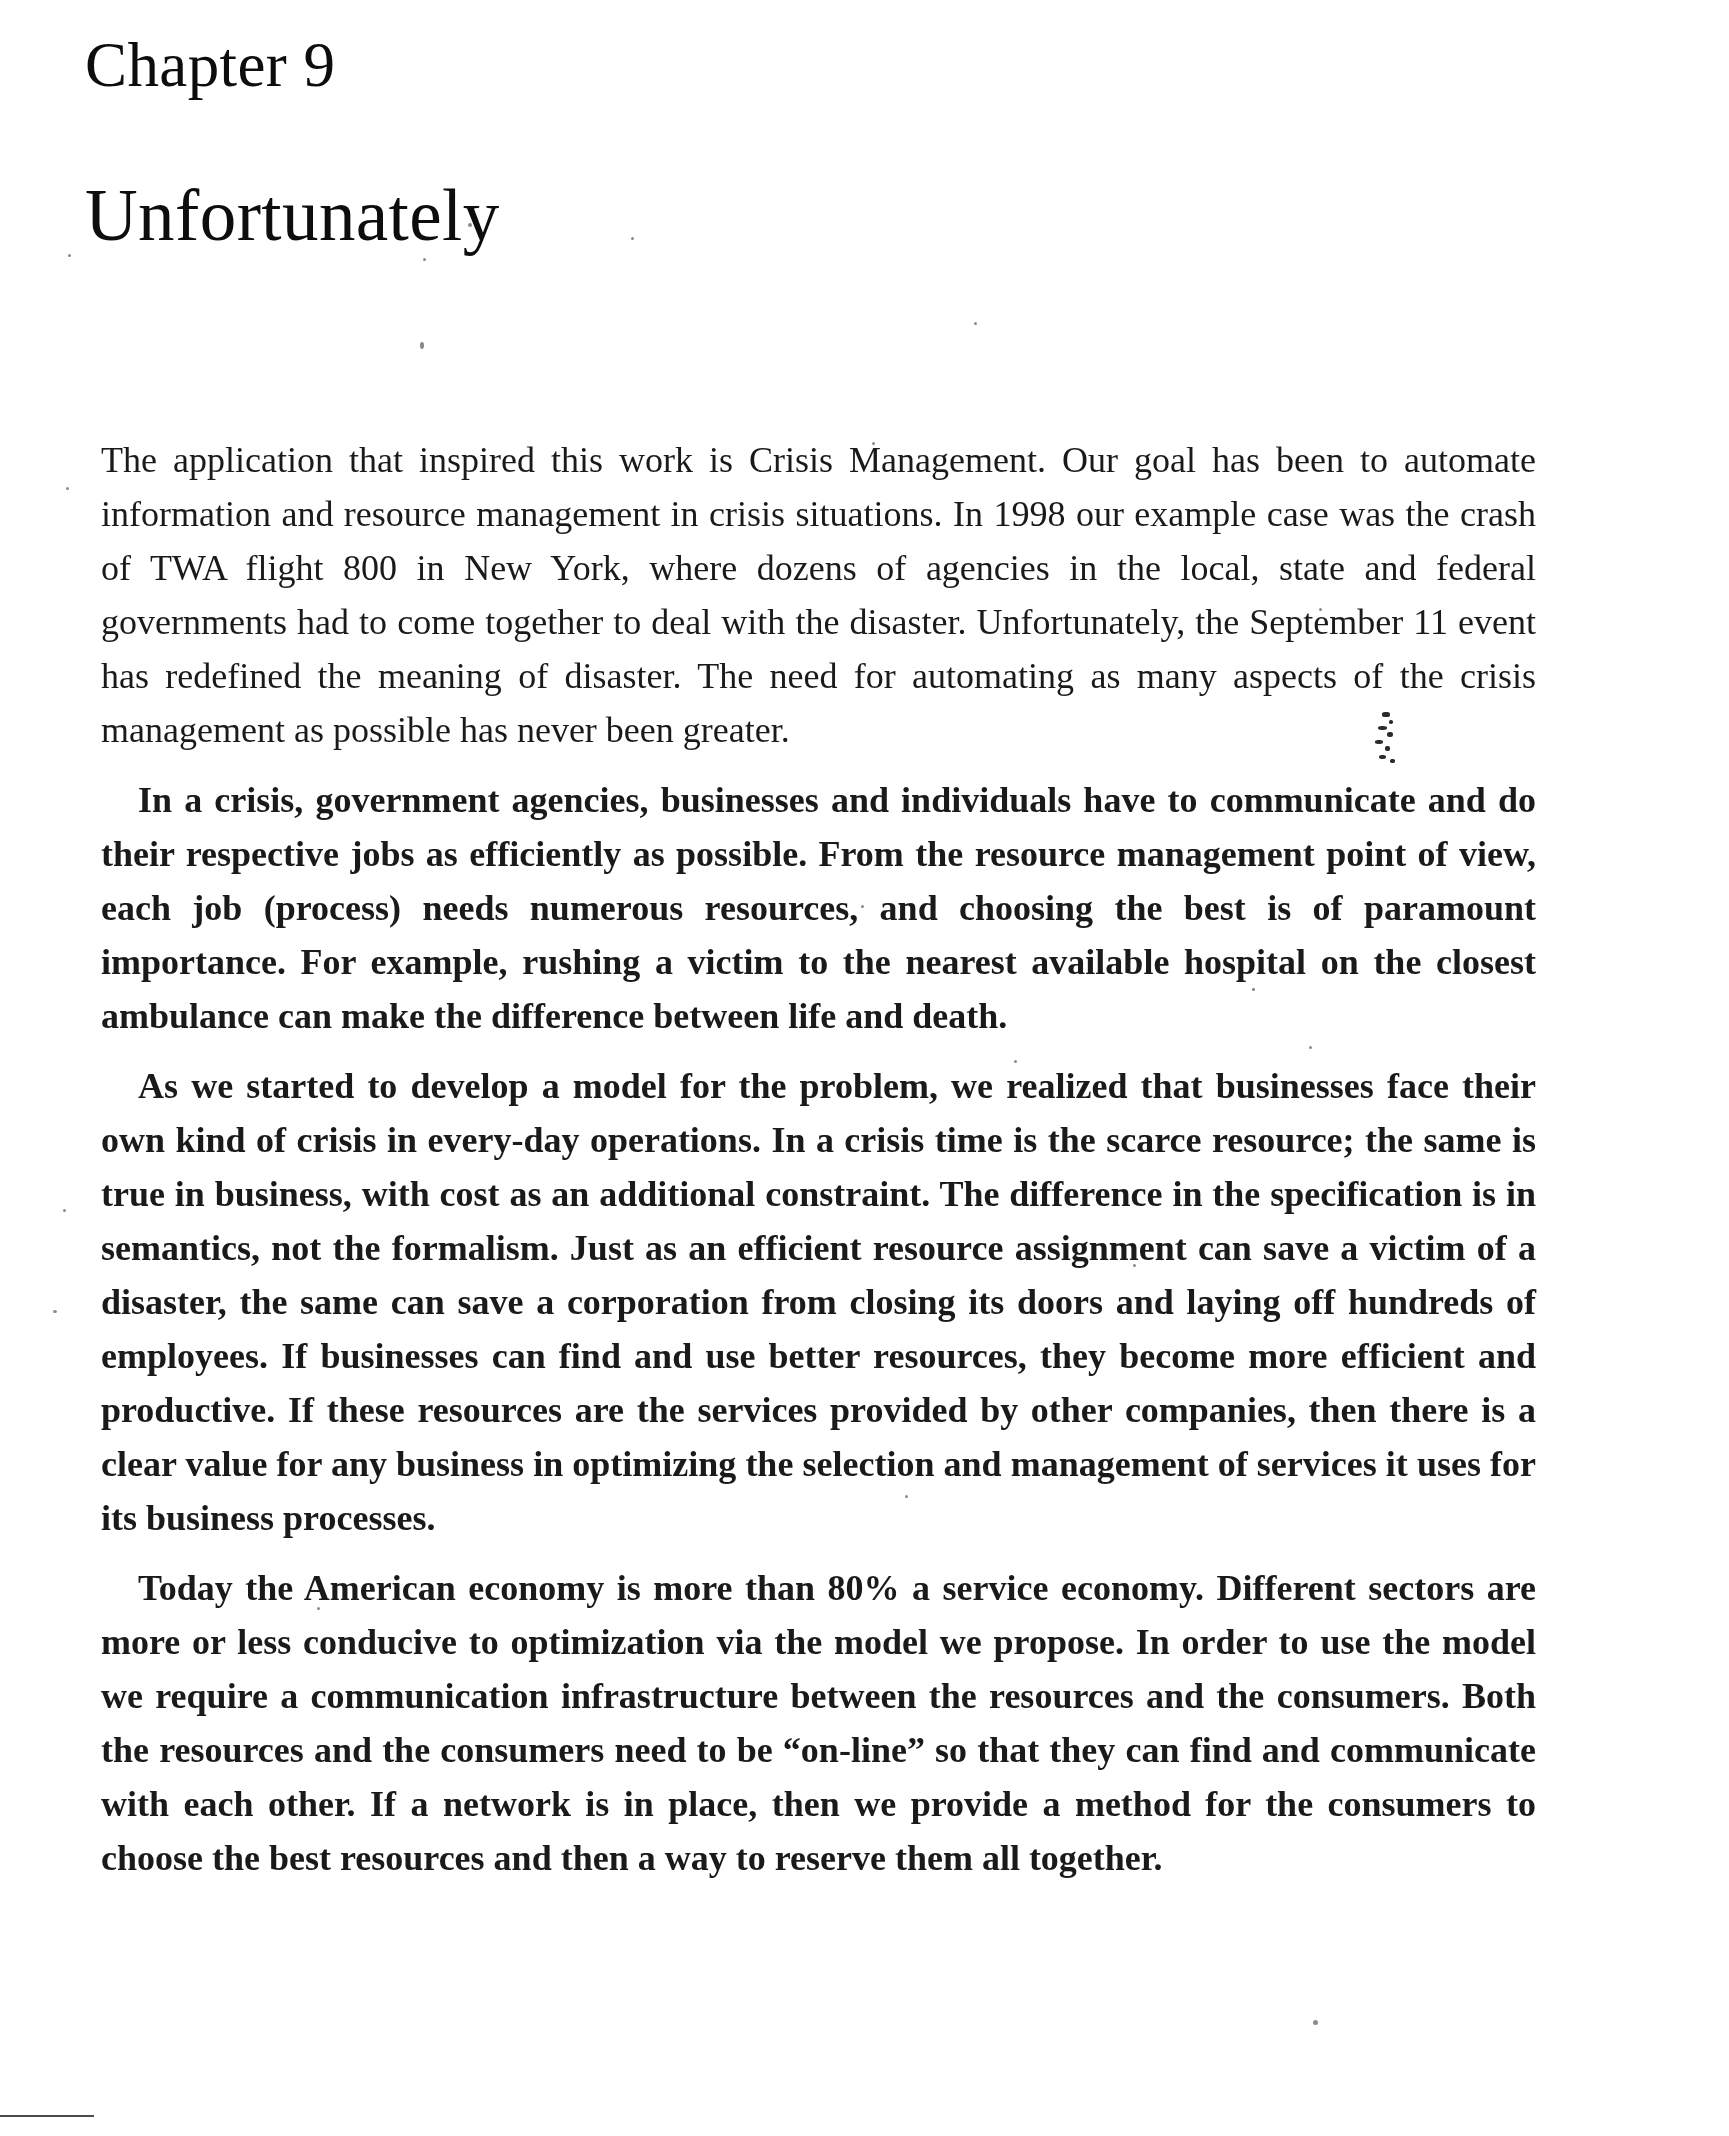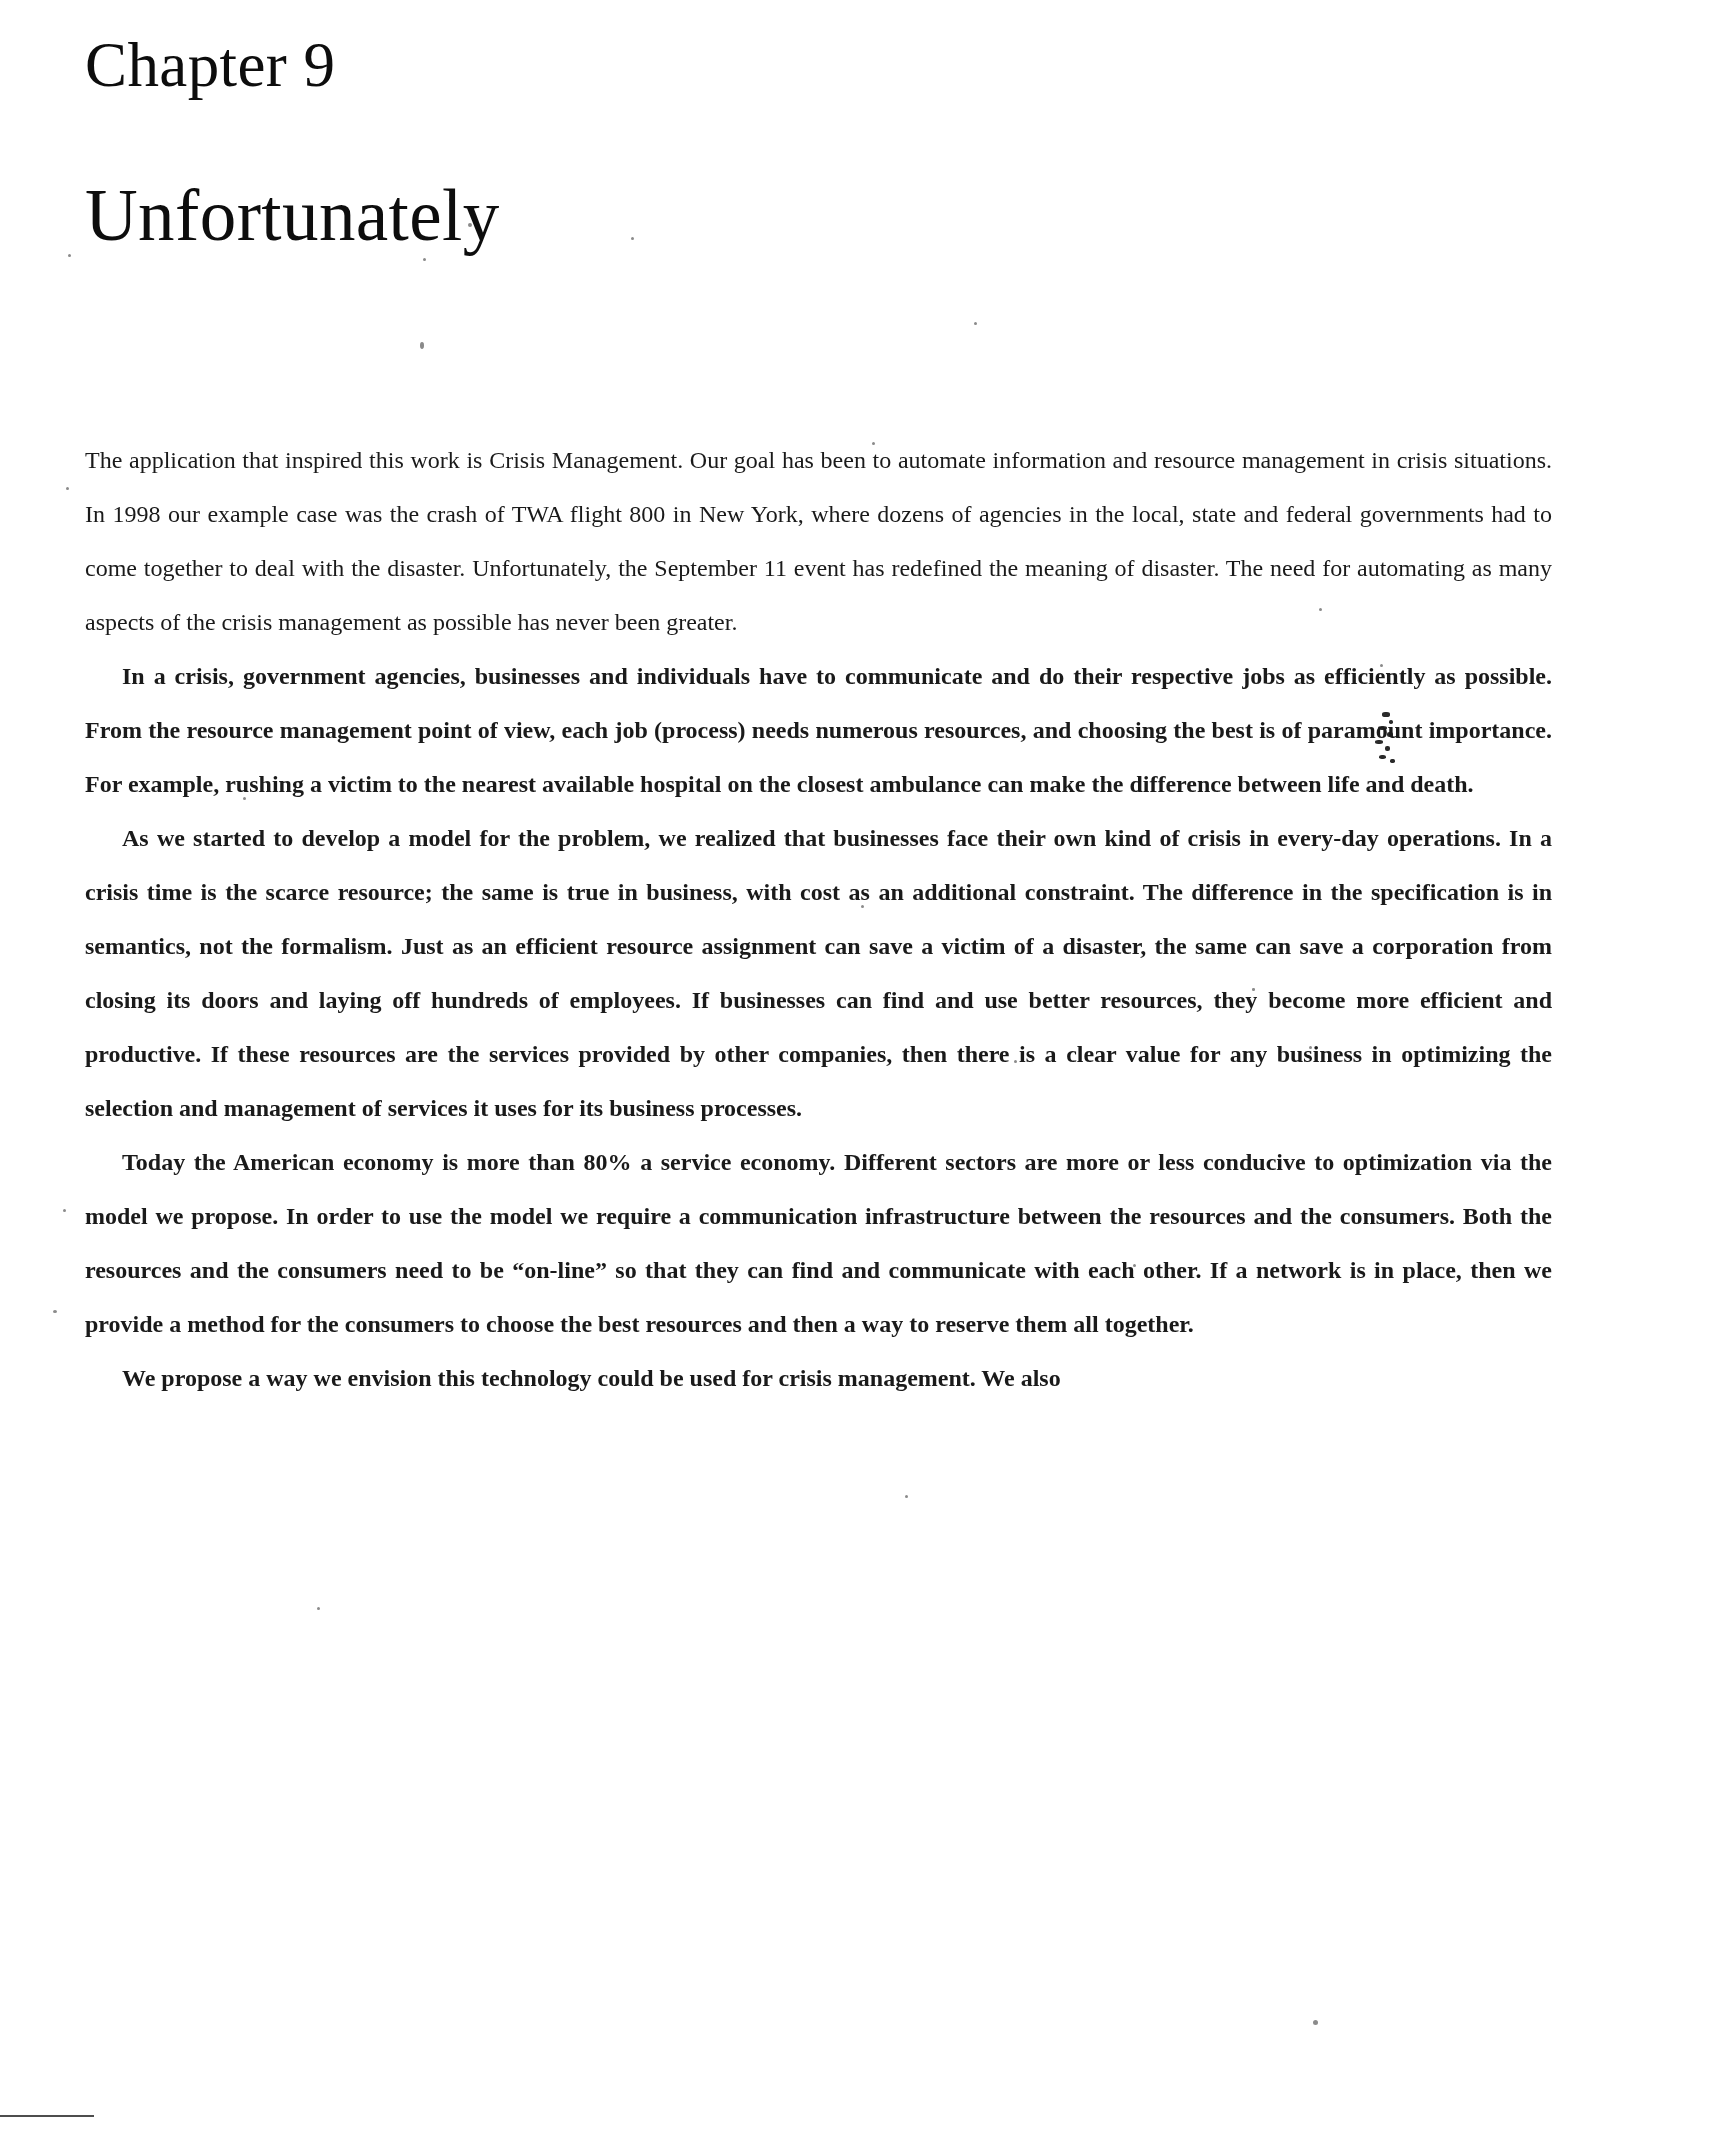--- a/index.html
+++ b/index.html
@@ -60,22 +60,22 @@
     margin: 0;
     padding-top: 82px;
     color: #0d0d0d;
   }
 
   .body-text {
     margin-top: 181px;
   }
 
   .para {
-    margin: 0;
-    font-size: 24px;
+    margin: 16px;
+    font-size: 36px;
     line-height: 54px;
     text-align: justify;
     text-justify: inter-word;
     color: #1a1a1a;
     text-indent: 0;
     hyphens: none;
   }
   .para + .para {
     text-indent: 37px;
     font-weight: bold;
@@ -162,21 +162,20 @@
 
     <h2 class="chapter-number">Chapter 9</h2>
 
     <h1 class="chapter-title">Unfortunately</h1>
 
     <div class="body-text">
       <p class="para">The application that inspired this work is Crisis Management. Our goal has been to automate information and resource management in crisis situations. In 1998 our example case was the crash of TWA flight 800 in New York, where dozens of agencies in the local, state and federal governments had to come together to deal with the disaster. Unfortunately, the September 11 event has redefined the meaning of disaster. The need for automating as many aspects of the crisis management as possible has never been greater.</p>
       <p class="para">In a crisis, government agencies, businesses and individuals have to communicate and do their respective jobs as efficiently as possible. From the resource management point of view, each job (process) needs numerous resources, and choosing the best is of paramount importance. For example, rushing a victim to the nearest available hospital on the closest ambulance can make the difference between life and death.</p>
       <p class="para">As we started to develop a model for the problem, we realized that businesses face their own kind of crisis in every-day operations. In a crisis time is the scarce resource; the same is true in business, with cost as an additional constraint. The difference in the specification is in semantics, not the formalism. Just as an efficient resource assignment can save a victim of a disaster, the same can save a corporation from closing its doors and laying off hundreds of employees. If businesses can find and use better resources, they become more efficient and productive. If these resources are the services provided by other companies, then there is a clear value for any business in optimizing the selection and management of services it uses for its business processes.</p>
       <p class="para">Today the American economy is more than 80% a service economy. Different sectors are more or less conducive to optimization via the model we propose. In order to use the model we require a communication infrastructure between the resources and the consumers. Both the resources and the consumers need to be “on-line” so that they can find and communicate with each other. If a network is in place, then we provide a method for the consumers to choose the best resources and then a way to reserve them all together.</p>
-      <p class="para">We propose a way we envision this technology could be used for crisis management. We also</p>
     </div>
 
   </div>
 
   <div class="bottom-rule"></div>
 
 </div>
 
 
 </body></html>

